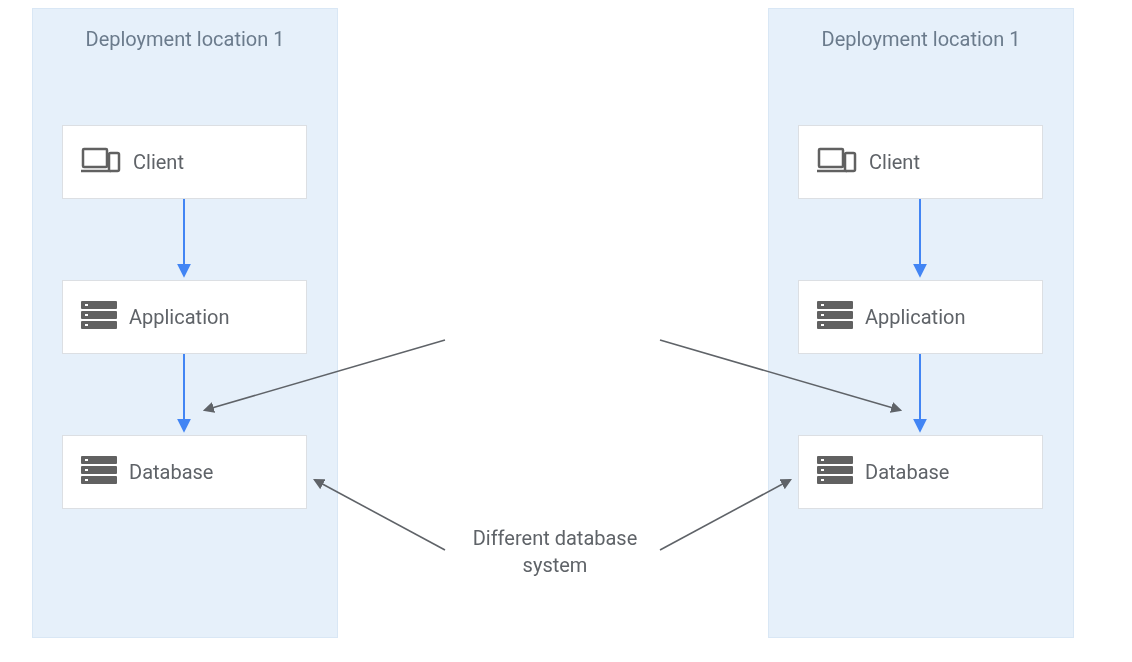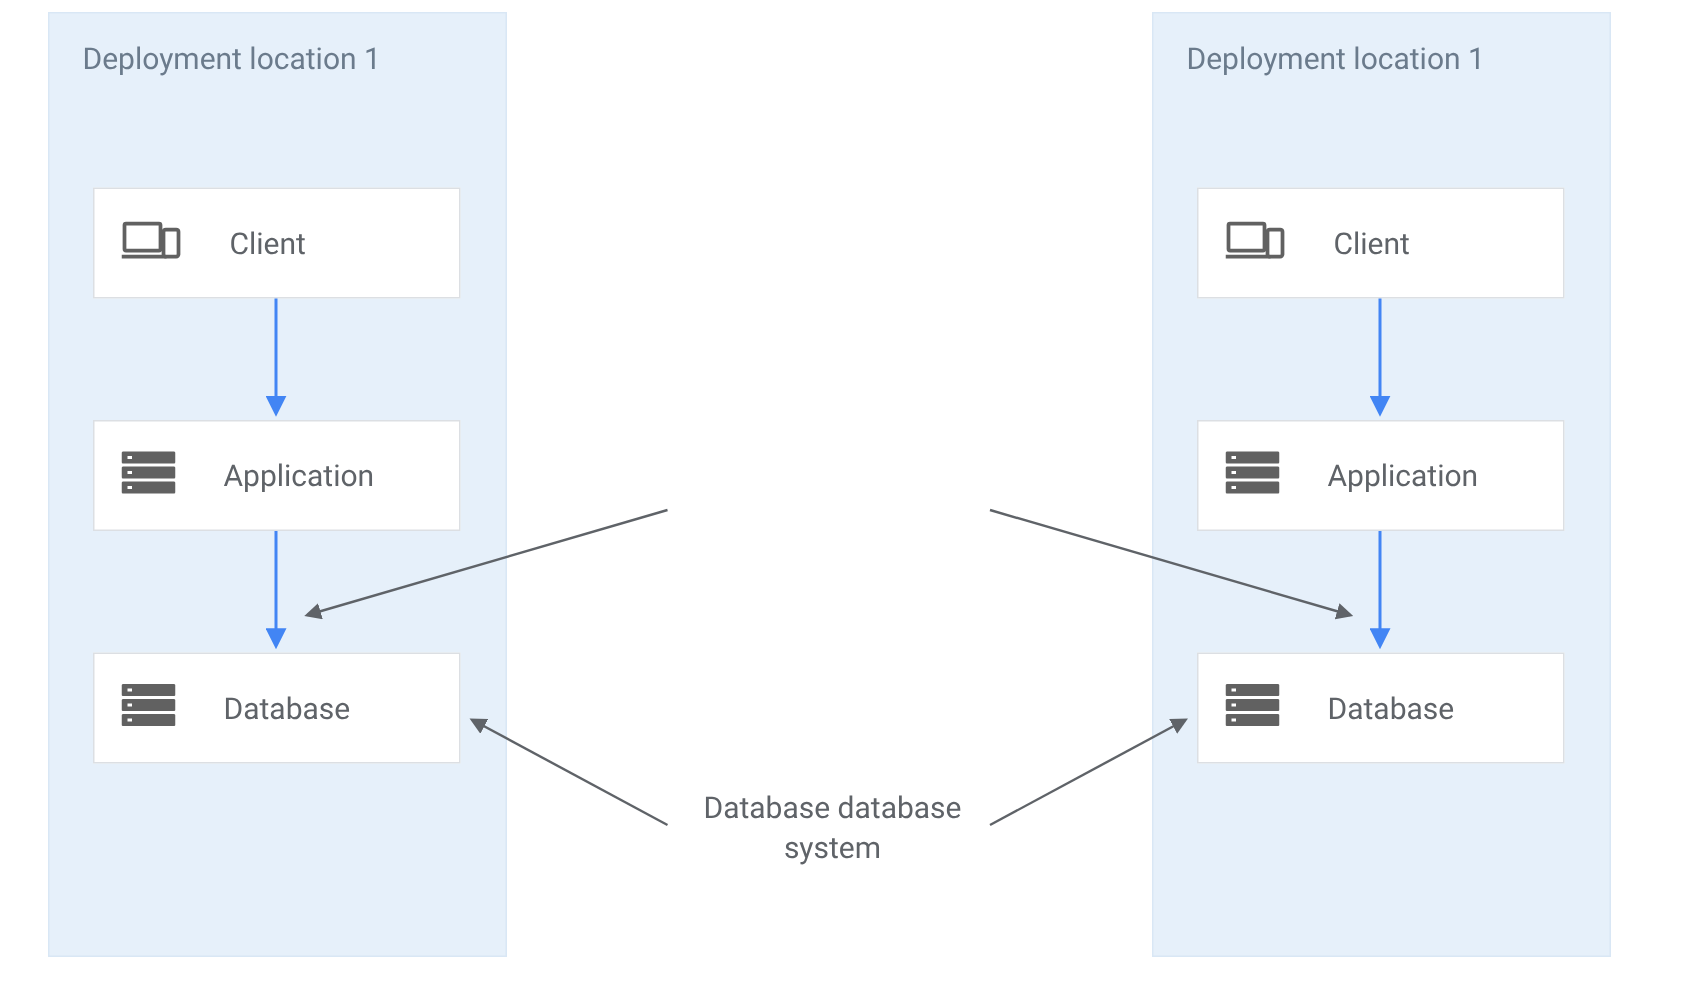--- a/index.html
+++ b/index.html
@@ -19,30 +19,31 @@
   .zone {
     position: absolute;
     background: #e6f0fa;
     border: 1px solid #d9e7f5;
     box-sizing: border-box;
     padding: 18px 22px;
   }
   .zone-title {
     font-size: 20px;
     color: #6b7b8c;
+    text-align: center;
   }
   .node {
     position: absolute;
     background: #fff;
     border: 1px solid #dcdfe3;
     box-sizing: border-box;
     display: flex;
     align-items: center;
     padding: 0 18px;
-    gap: 32px;
+    gap: 12px;
     font-size: 20px;
     color: #5f6368;
   }
   .node .icon { flex: 0 0 auto; }
   .annotation {
     position: absolute;
     font-size: 20px;
     color: #5f6368;
     text-align: center;
     line-height: 1.35;
@@ -161,21 +162,21 @@
           <rect x="4" y="4" width="3" height="2"></rect>
           <rect x="4" y="14" width="3" height="2"></rect>
           <rect x="4" y="24" width="3" height="2"></rect>
         </g>
       </svg>
     </span>
     <span>Database</span>
   </div>
 
 
-  <div class="annotation" style="left:445px; top:525px; white-space:pre-line;">Database database
+  <div class="annotation" style="left:445px; top:525px; white-space:pre-line;">Different database
 system</div>
 
   <svg class="overlay">
     <defs>
       <marker id="arrow-blue" viewBox="0 0 10 10" refX="8" refY="5" markerWidth="7" markerHeight="7" orient="auto-start-reverse">
         <path d="M 0 0 L 10 5 L 0 10 z" fill="#4285f4"></path>
       </marker>
       <marker id="arrow-gray" viewBox="0 0 10 10" refX="8" refY="5" markerWidth="7" markerHeight="7" orient="auto-start-reverse">
         <path d="M 0 0 L 10 5 L 0 10 z" fill="#5f6368"></path>
       </marker>

